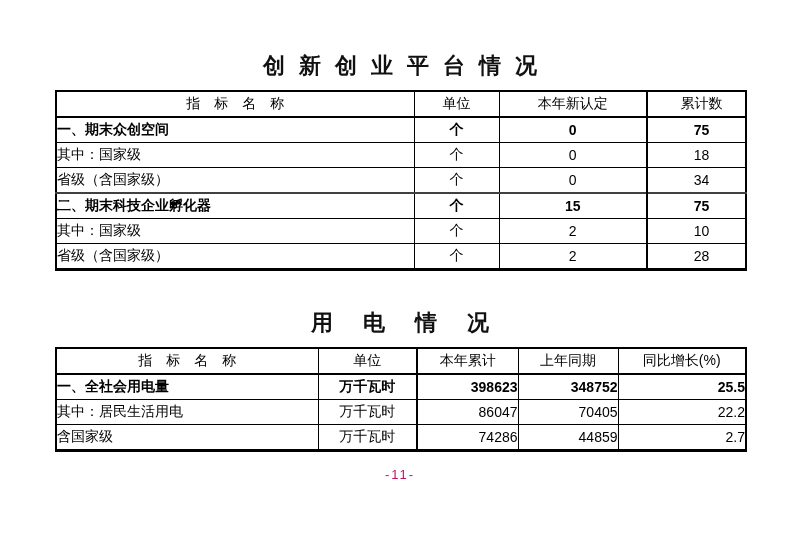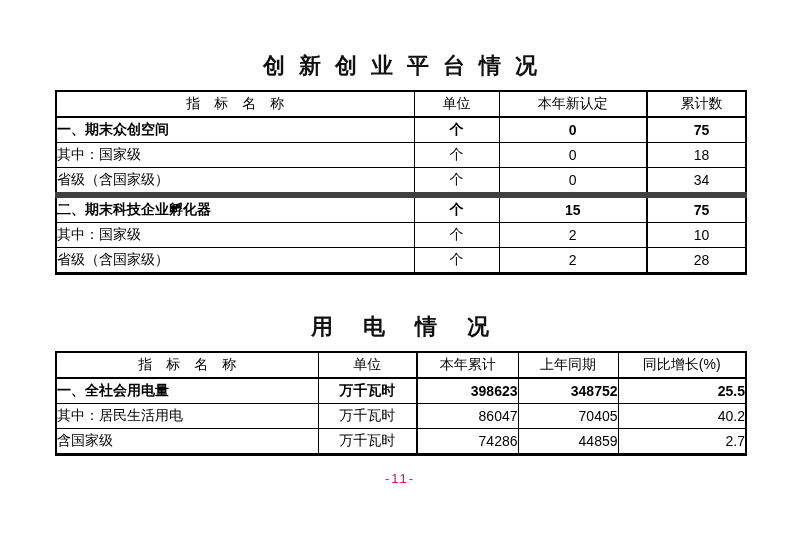--- a/index.html
+++ b/index.html
@@ -60,21 +60,21 @@
   }
   table.stat thead th {
     font-weight: normal;
     text-align: center;
     border-bottom: 2px solid #000;
   }
   
   .tbl-1 .thick-left { border-left: 2px solid #000 !important; padding-left: 10px; }
   .tbl-2 .thick-left { border-left: 2px solid #000 !important; }
   
-  tr.section-top td { border-top: 6px solid #404040; }
+  tr.section-top td { border-top: 2px solid #404040; }
   tr.cat td { font-weight: bold; }
   td.name { text-align: left; padding-left: 4px; }
   td.ind-1 { padding-left: 56px; }
   td.ind-2 { padding-left: 100px; }
   td.unit { text-align: center; }
   td.num-c { text-align: center; }
   td.num-r { text-align: right; padding-right: 10px; }
   .page-number {
     margin-top: 15px;
     text-align: center;
@@ -170,21 +170,21 @@
         <td class="unit">万千瓦时</td>
         <td class="num-r thick-left">398623</td>
         <td class="num-r">348752</td>
         <td class="num-r">25.5</td>
       </tr>
       <tr>
         <td class="name ind-1">其中：居民生活用电</td>
         <td class="unit">万千瓦时</td>
         <td class="num-r thick-left">86047</td>
         <td class="num-r">70405</td>
-        <td class="num-r">40.2</td>
+        <td class="num-r">22.2</td>
       </tr>
       <tr>
         <td class="name ind-2">含国家级</td>
         <td class="unit">万千瓦时</td>
         <td class="num-r thick-left">74286</td>
         <td class="num-r">44859</td>
         <td class="num-r">2.7</td>
       </tr>
     </tbody>
   </table>

